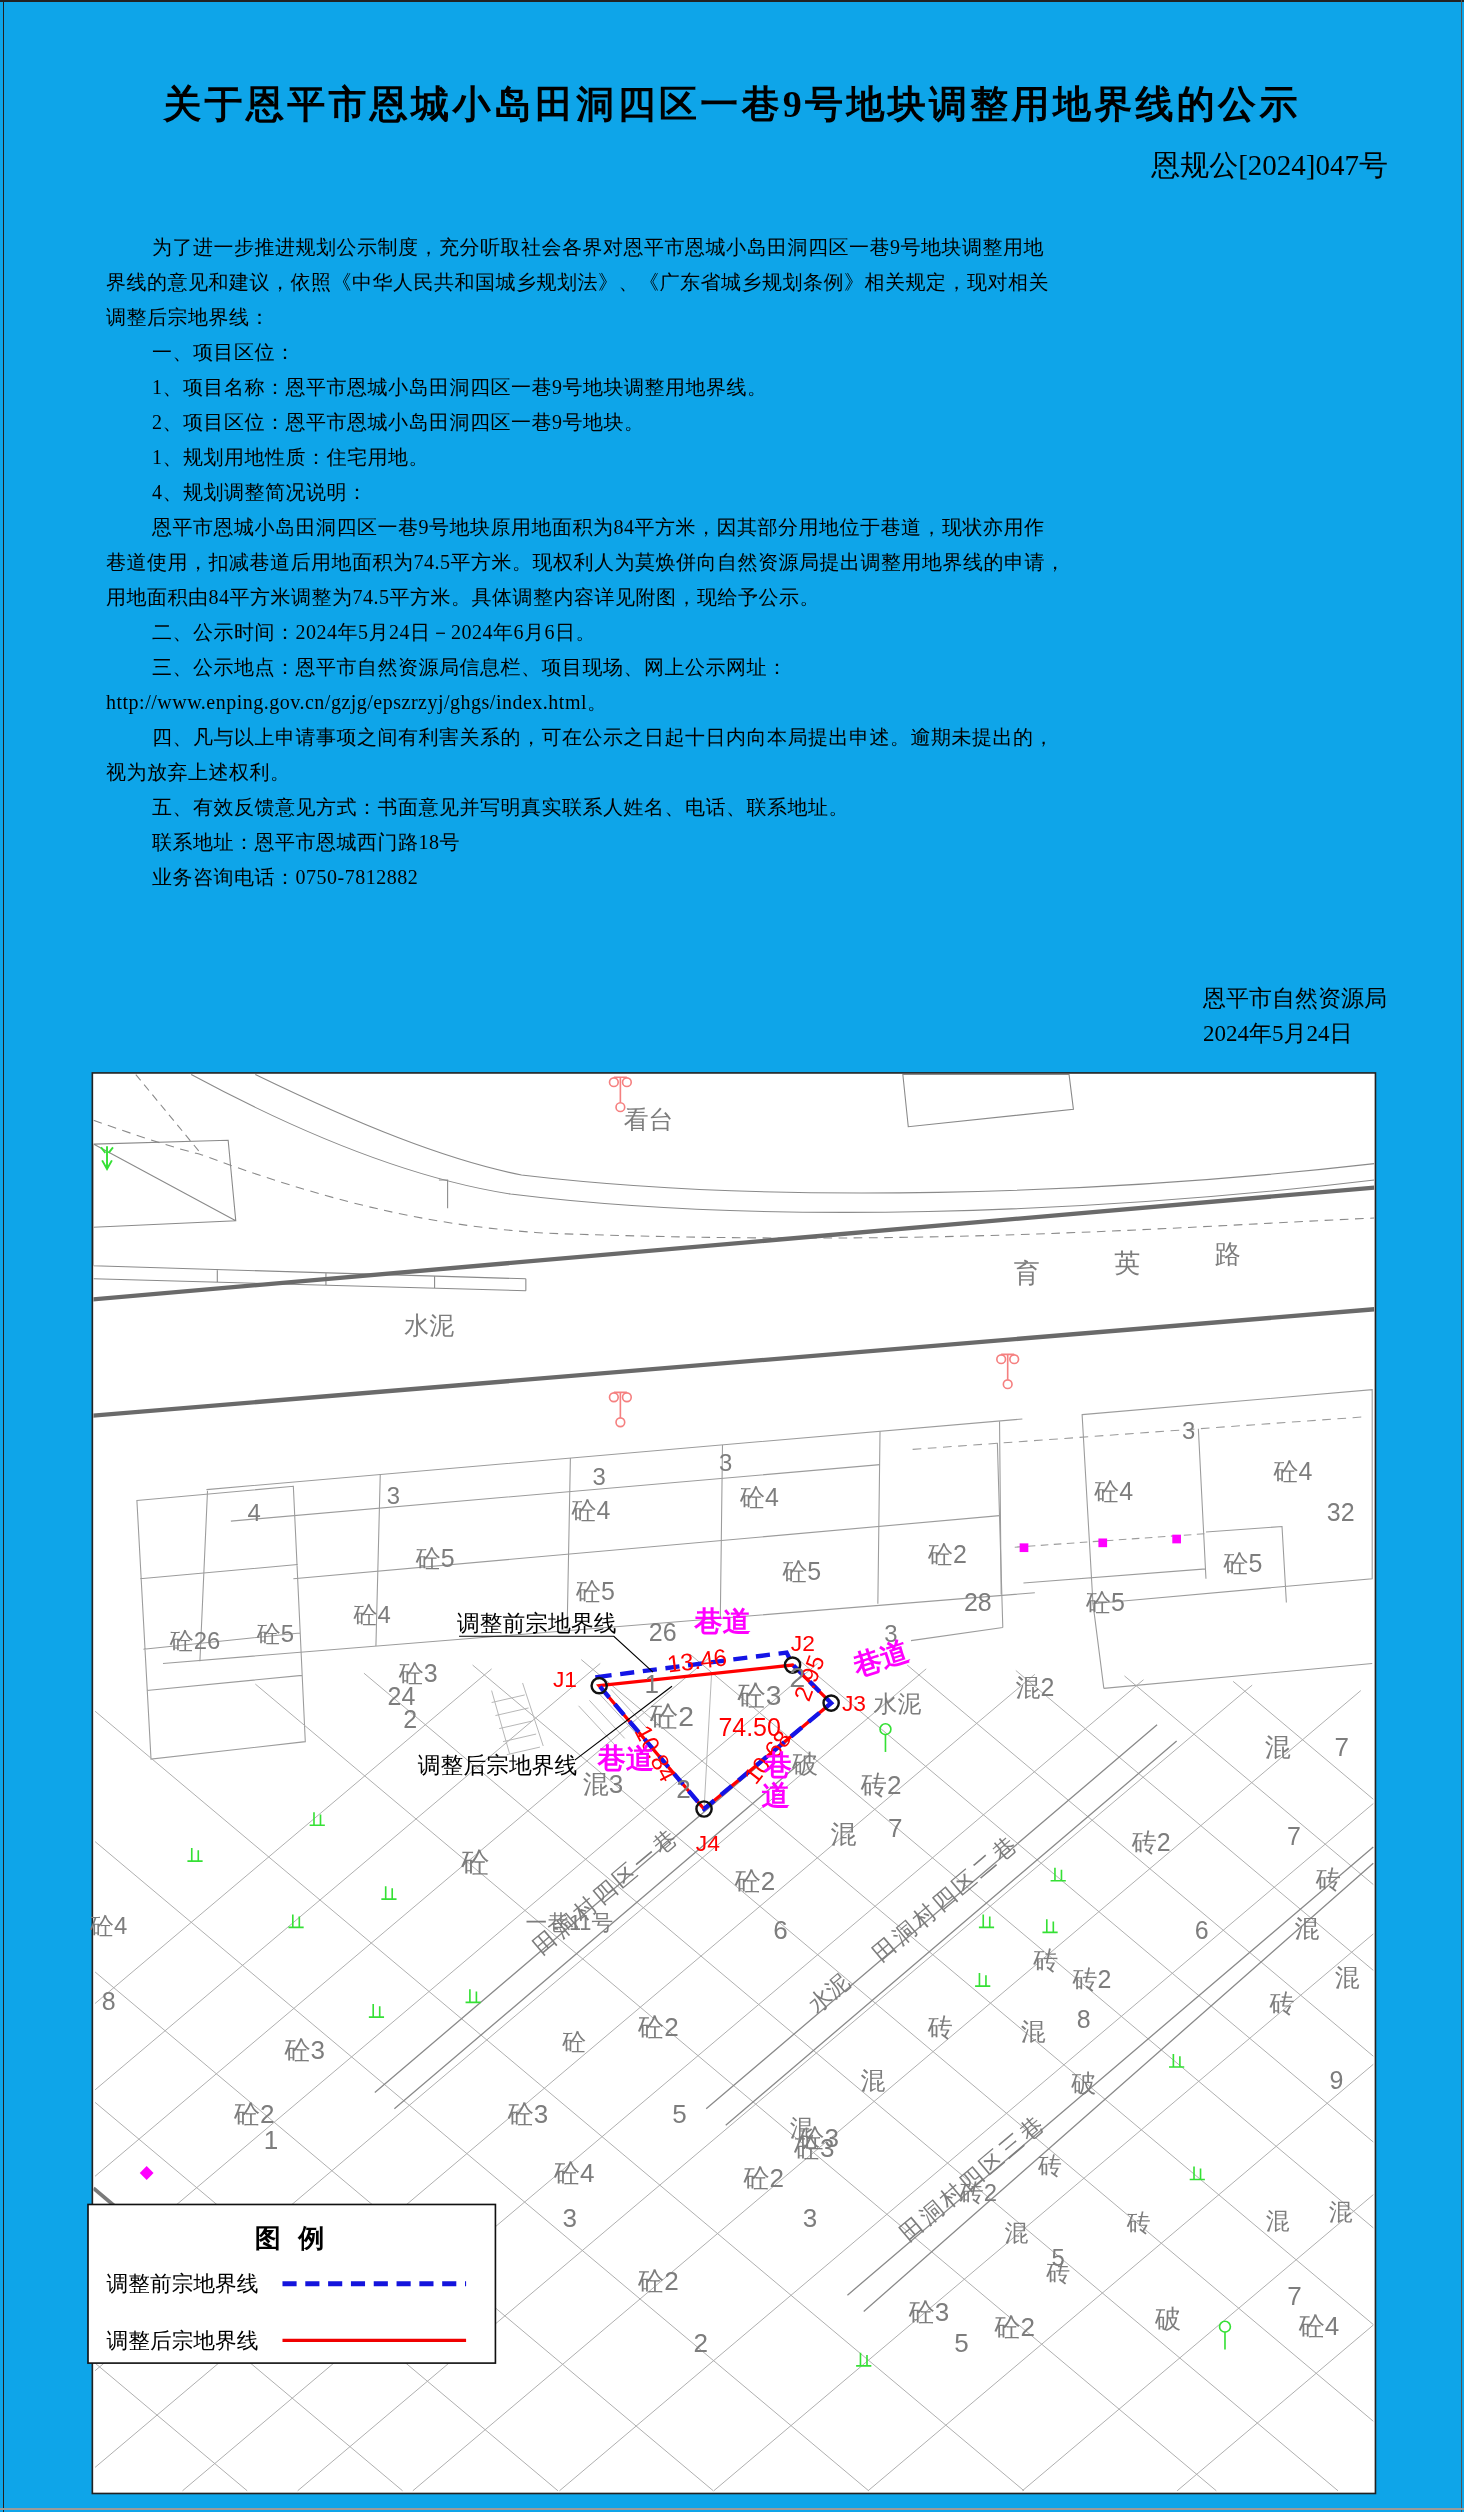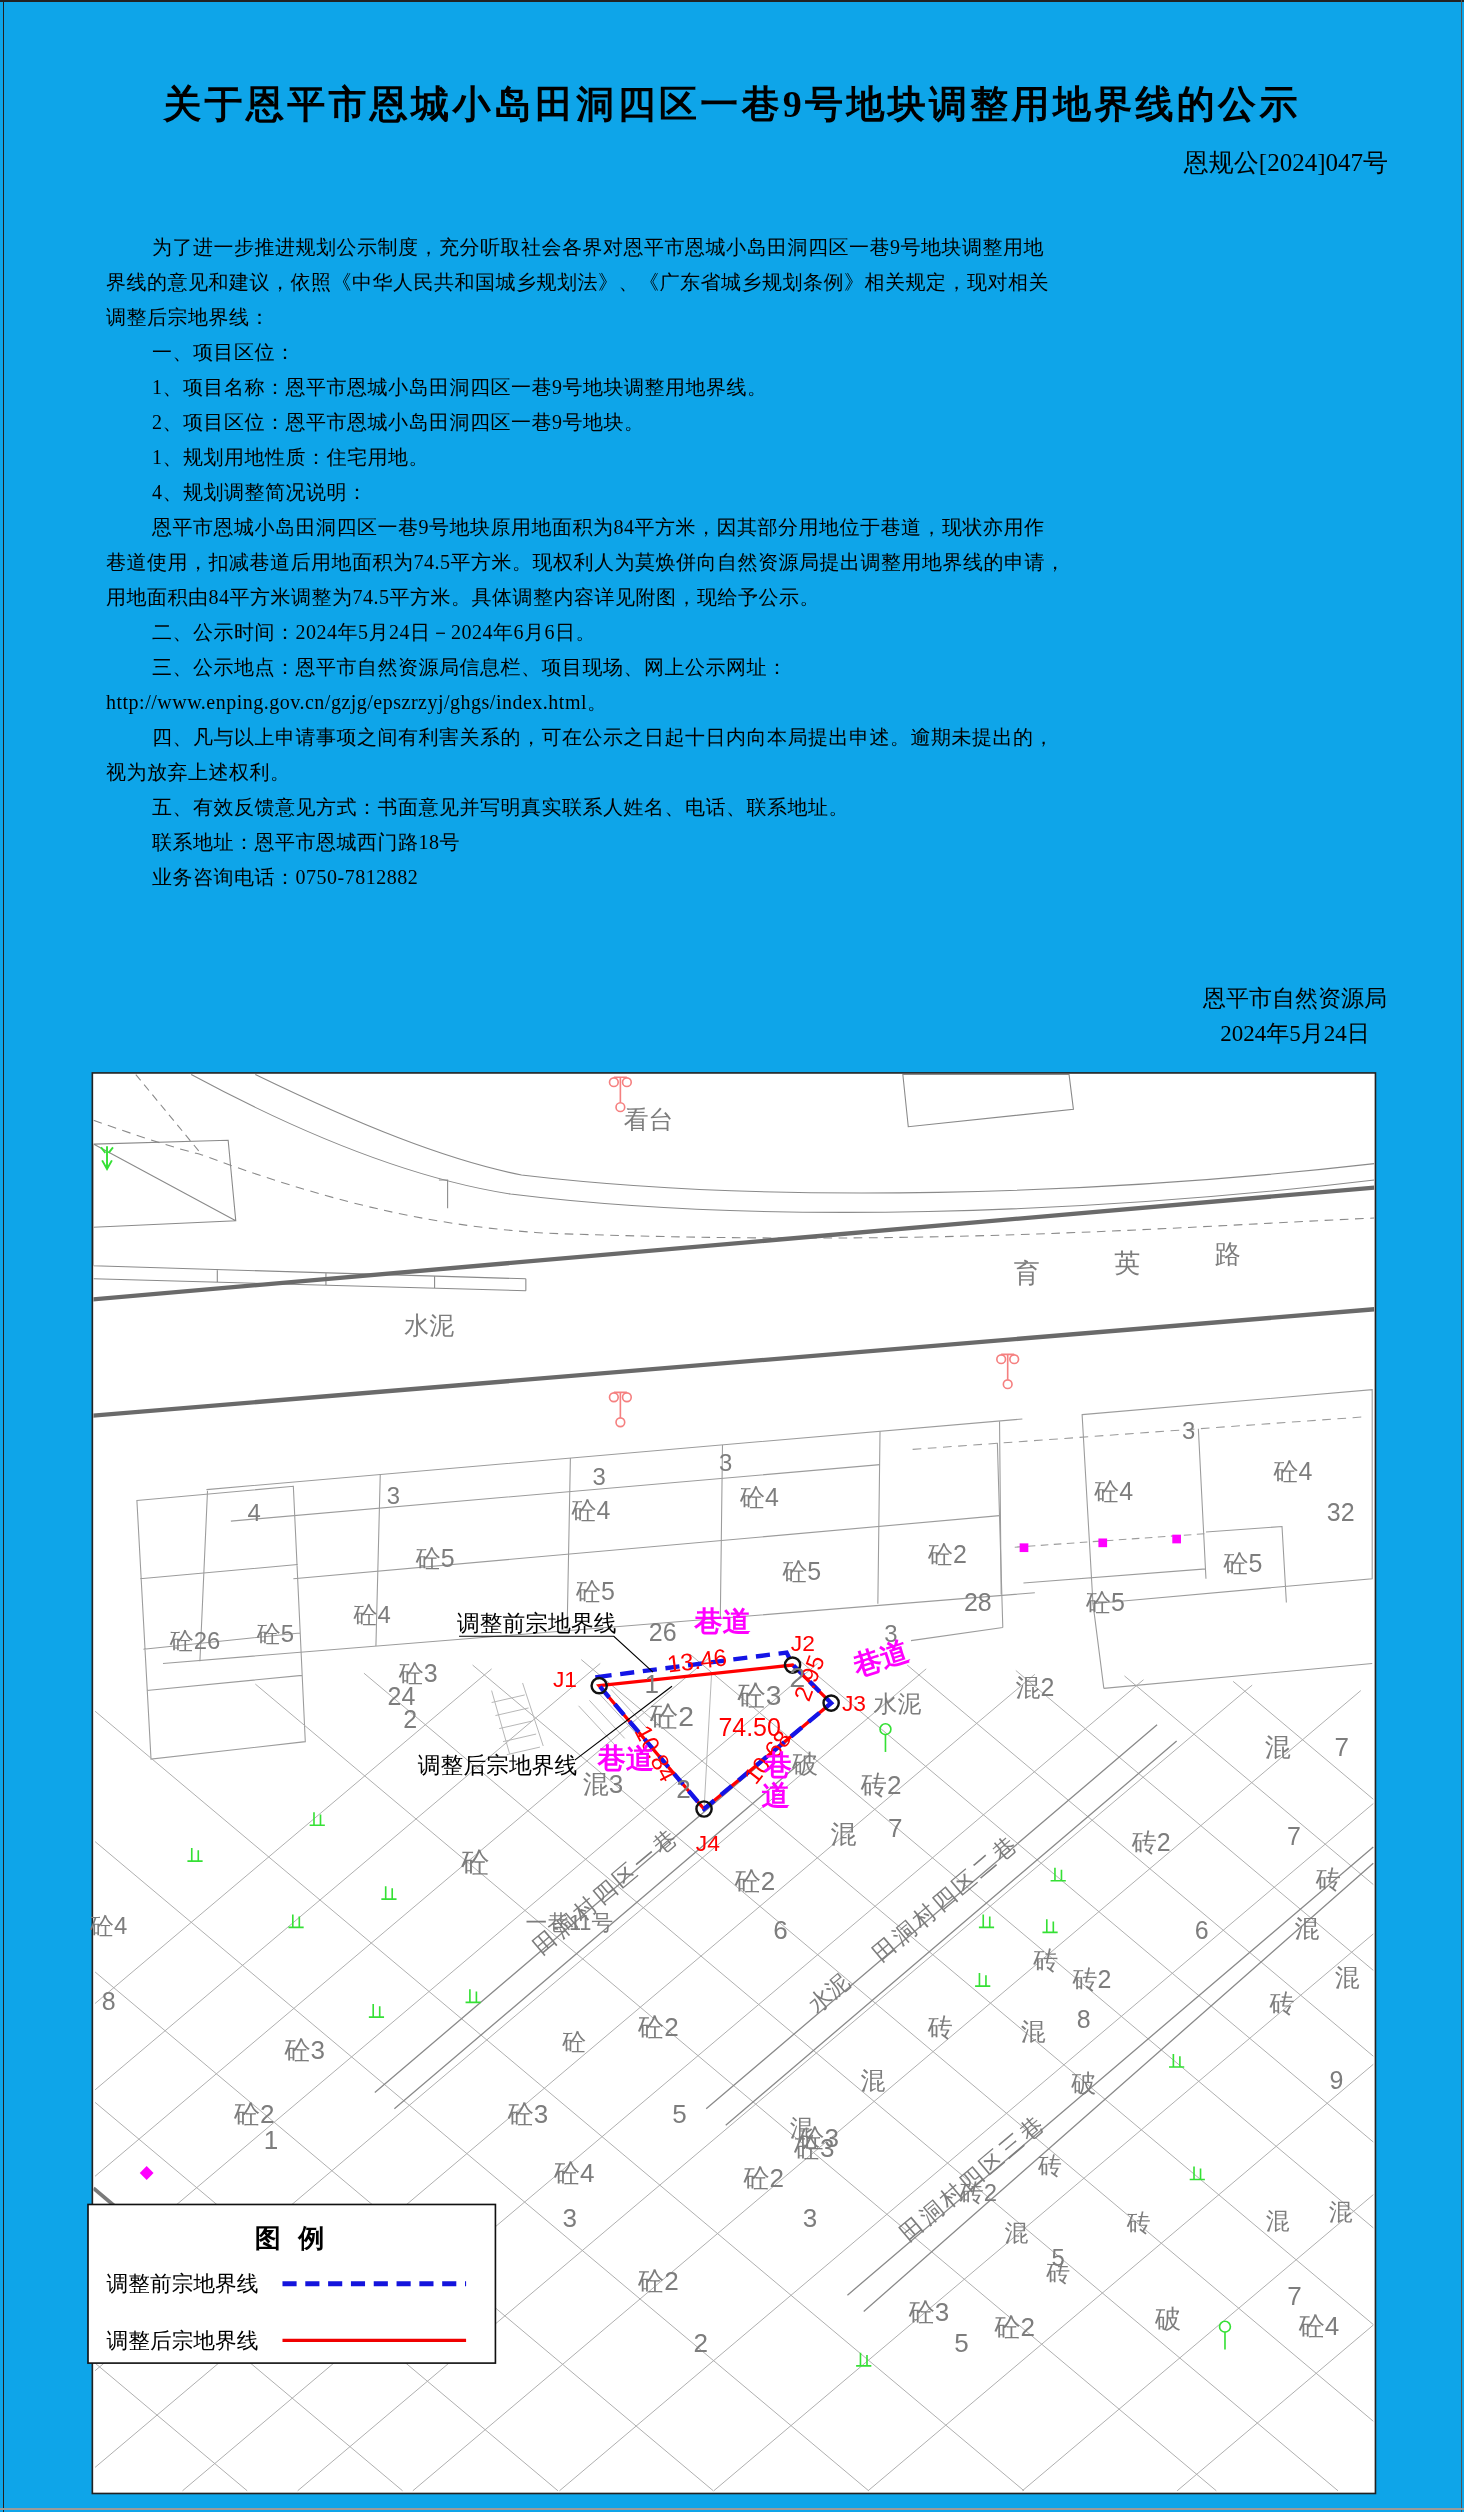--- a/index.html
+++ b/index.html
@@ -1,25 +1,25 @@
 <!DOCTYPE html>
 <html style="font-size:8.7px"><head>
 <meta charset="utf-8">
 <style>
   html,body{margin:0;padding:0;background:#e8e8e8;}
   .page{position:relative;width:1464px;height:2512px;background:#0ea5e9;overflow:hidden;
         font-family:"Liberation Serif","DejaVu Serif",serif;color:#000;}
   .scan-edge{position:absolute;background:#222;}
   .title{position:absolute;left:0;right:0;top:54px;text-align:center;font-size:38px;
          font-weight:bold;letter-spacing:3.3px;white-space:nowrap;}
-  .docnum{position:absolute;right:76px;top:146px;font-size:25px;}
+  .docnum{position:absolute;right:76px;top:146px;font-size:29px;}
   .doc-lines{position:absolute;left:106px;top:230px;width:1288px;}
   .dl{font-size:20px;line-height:35px;white-space:nowrap;letter-spacing:0.5px;}
   .dl.ind{text-indent:46px;}
-  .signature{position:absolute;right:77px;top:981px;text-align:center;font-size:23px;line-height:35px;}
+  .signature{position:absolute;right:77px;top:981px;text-align:left;font-size:23px;line-height:35px;}
   svg{position:absolute;left:0;top:0;}
   svg text{font-family:"Liberation Sans","DejaVu Sans",sans-serif;}
   .ct{font-family:"Liberation Serif","DejaVu Serif",serif;}
 </style>
 </head>
 <body>
 
 <div class="page">
 
   <div class="scan-edge" style="left:0;top:0;width:1464px;height:1.6px;"></div>

